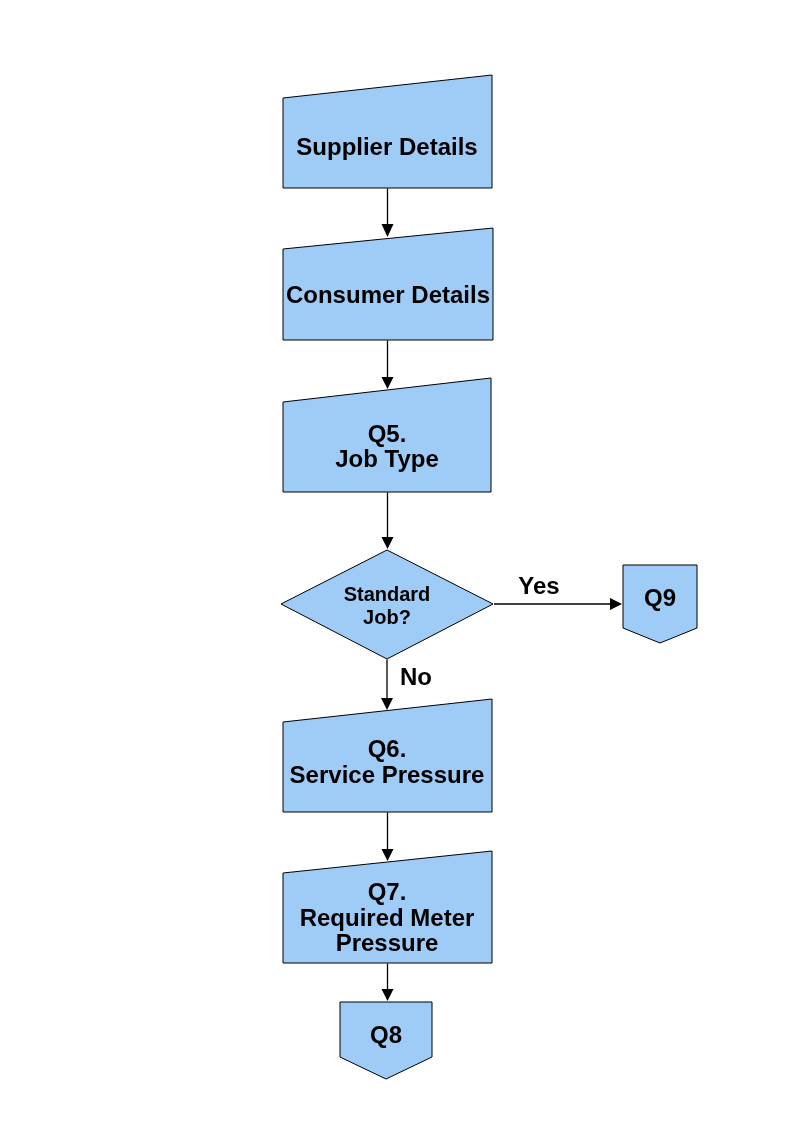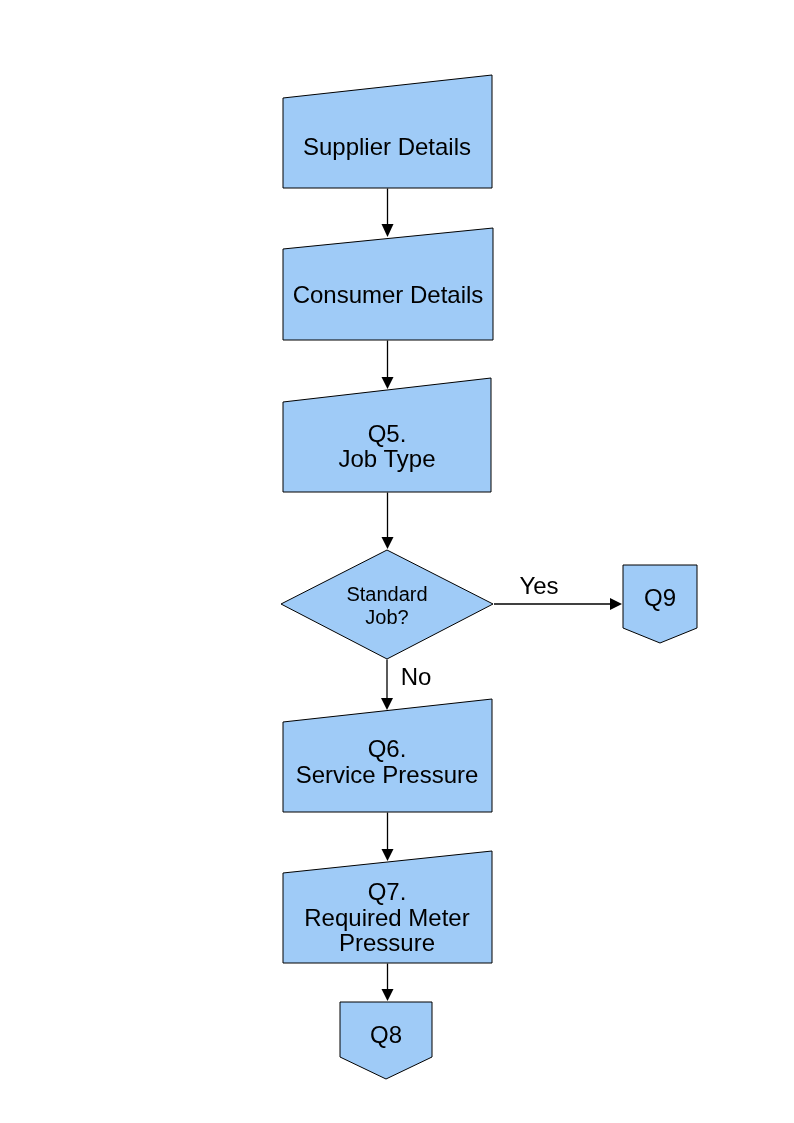--- a/index.html
+++ b/index.html
@@ -6,20 +6,21 @@
     margin: 0;
     padding: 0;
     background: #ffffff;
   }
   .page {
     position: relative;
     width: 794px;
     height: 1123px;
     background: #ffffff;
     overflow: hidden;
+    font-weight: bold;
   }
   svg {
     display: block;
   }
   .shape {
     stroke: #000000;
     stroke-width: 1;
   }
   .arrow-stem {
     stroke: #000000;

